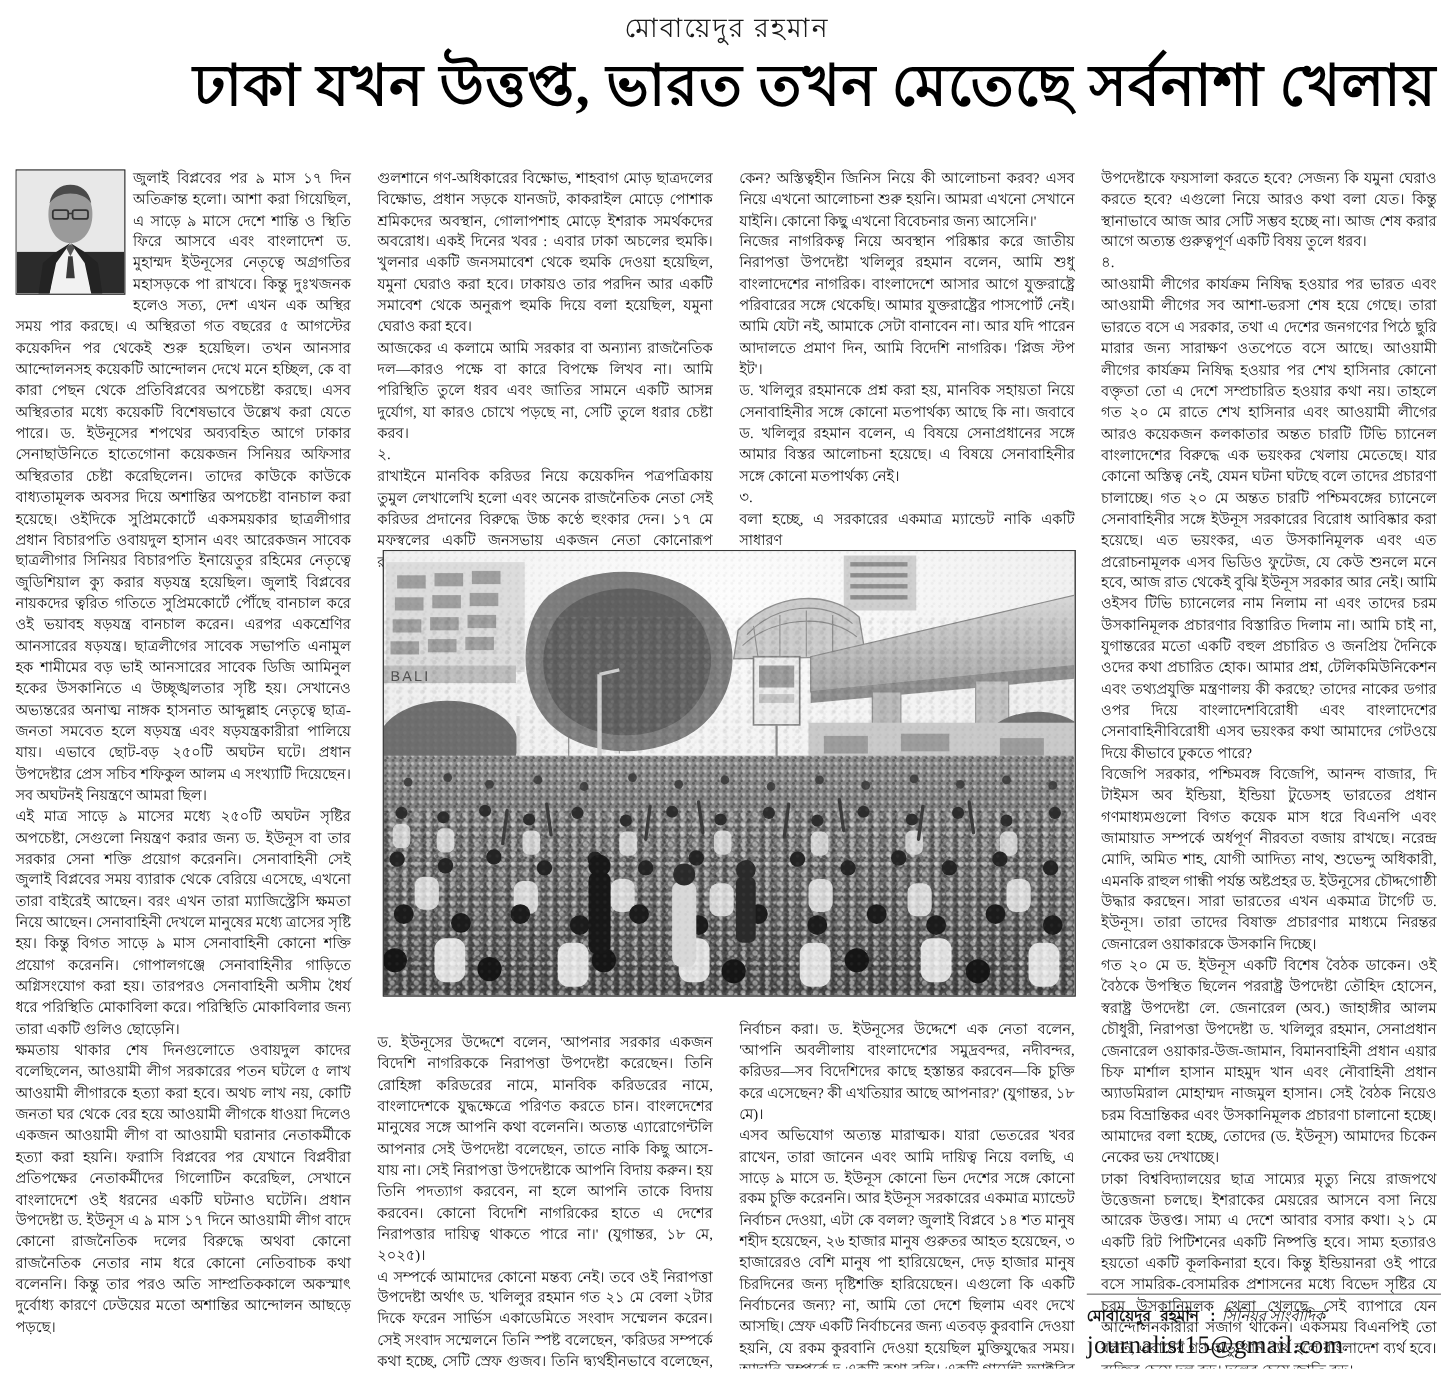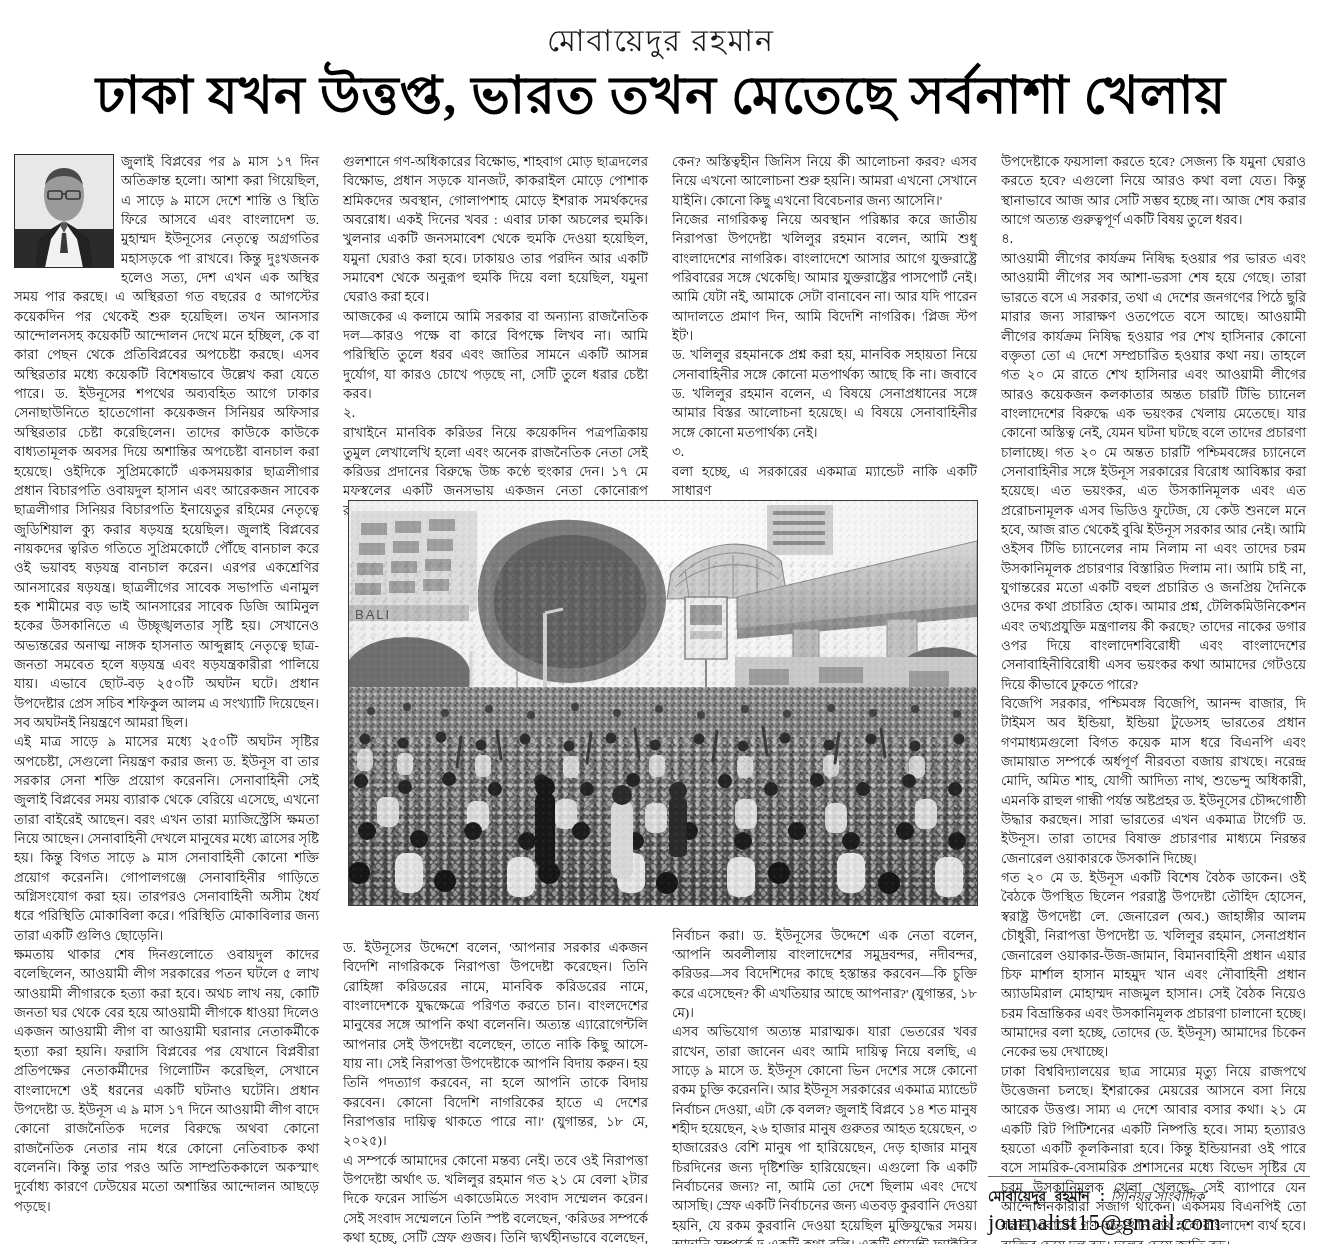--- a/index.html
+++ b/index.html
@@ -13,29 +13,29 @@
   .page{
     position:relative;
     width:1322px;height:1257px;
     padding:0;
     box-sizing:border-box;
   }
 
   
   .byline-top{
     text-align:center;
-    font-size:30px;
+    font-size:24px;
     letter-spacing:2px;
     font-weight:500;
-    padding-top:24px;
+    padding-top:14px;
     line-height:1.1;
     color:#1a1a1a;
   }
   .headline{
-    text-align:center;
+    text-align:right;
     font-size:52px;
     font-weight:bold;
     letter-spacing:1px;
     line-height:1.12;
     margin-top:10px;
     color:#000;
     padding:0 16px;
   }
 
   

